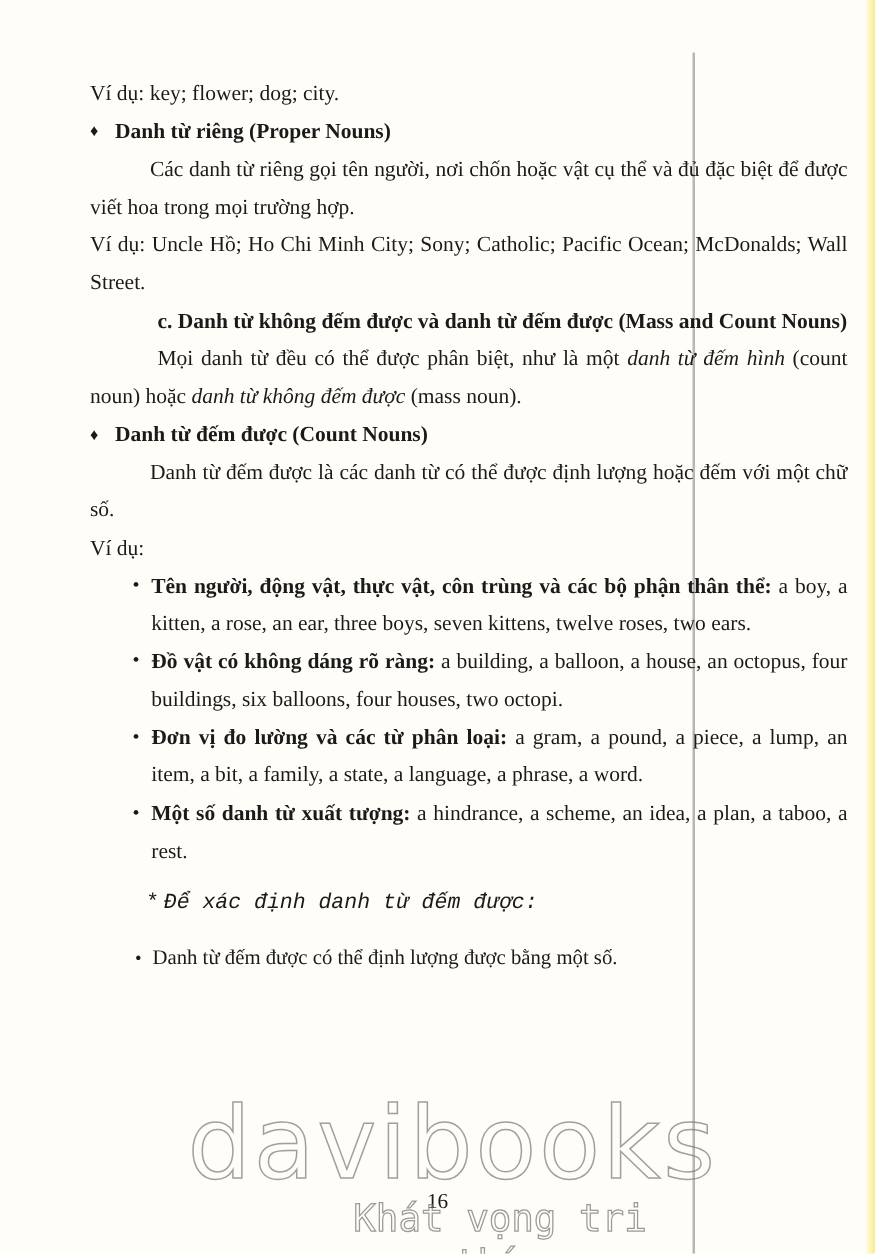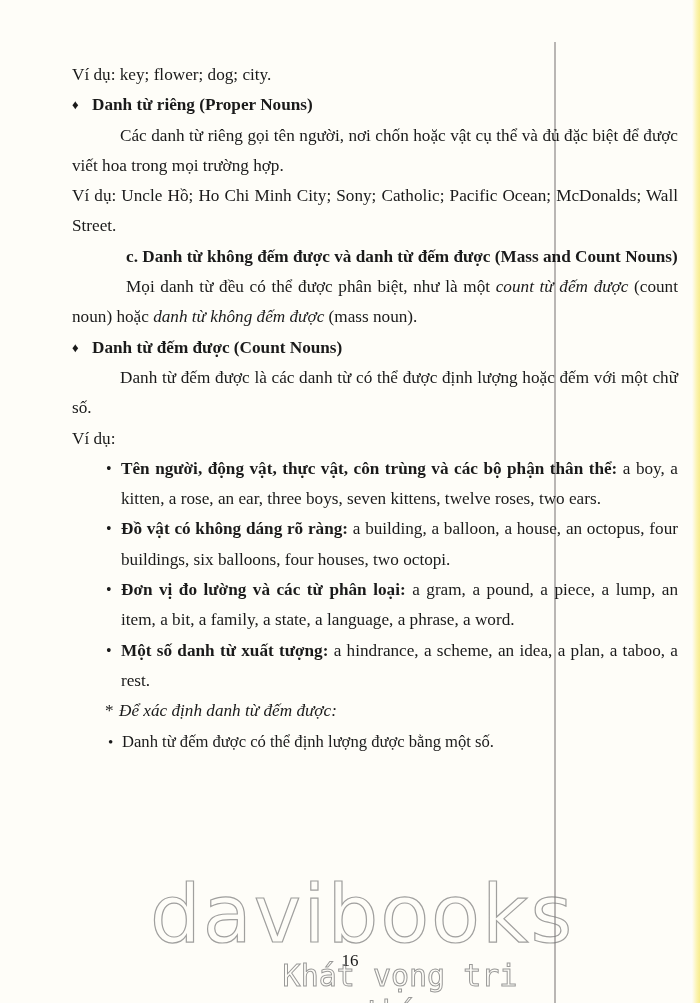--- a/index.html
+++ b/index.html
@@ -28,21 +28,21 @@
   .i { font-style: italic; }
   .head { font-weight: bold; margin: 0; }
   .diamond { font-size: 13px; display: inline-block; width: 20px; vertical-align: 1px; }
   .bullet-list { margin: 0; padding: 0; list-style: none; }
   .bullet-list li {
     position: relative; padding-left: 49px; margin: 0; text-align: justify;
   }
   .bullet-list li .dot {
     position: absolute; left: 34px; top: 0; font-size: 16px;
   }
-  .note { margin: 0; padding-left: 33px; }
+  .note { margin: 12px; padding-left: 33px; font-family: Liberation Mono, monospace; }
   .note .star { font-style: normal; display: inline-block; width: 14px; }
   .last { margin: 0; padding-left: 36px; font-size: 16.6px; }
   .last .dot { display: inline-block; width: 14px; font-size: 15px; }
   .pagenum {
     position: absolute; left: 0; width: 700px; top: 951px; text-align: center;
     font-size: 17px;
   }
   .wm1 {
     position: absolute; left: 150px; top: 870px; width: 400px; text-align: center;
     font-family: "DejaVu Sans", sans-serif; font-size: 80px; letter-spacing: 2px;
@@ -65,21 +65,21 @@
 <div class="page">
   <p class="p">Ví dụ: key; flower; dog; city.</p>
 
   <p class="head">
     <span class="diamond">♦</span><span>Danh từ riêng (Proper Nouns)</span>
   </p>
   <p class="p ind">Các danh từ riêng gọi tên người, nơi chốn hoặc vật cụ thể và đủ đặc biệt để được viết hoa trong mọi trường hợp.</p>
   <p class="p">Ví dụ: Uncle Hồ; Ho Chi Minh City; Sony; Catholic; Pacific Ocean; McDonalds; Wall Street.</p>
 
   <p class="p b ind2">c. Danh từ không đếm được và danh từ đếm được (Mass and Count Nouns)</p>
-  <p class="p ind2"><span>Mọi danh từ đều có thể được phân biệt, như là một </span><span class="i">count từ đếm được</span><span> (count noun) hoặc </span><span class="i">danh từ không đếm được</span><span> (mass noun).</span></p>
+  <p class="p ind2"><span>Mọi danh từ đều có thể được phân biệt, như là một </span><span class="i">danh từ đếm hình</span><span> (count noun) hoặc </span><span class="i">danh từ không đếm được</span><span> (mass noun).</span></p>
 
   <p class="head">
     <span class="diamond">♦</span><span>Danh từ đếm được (Count Nouns)</span>
   </p>
   <p class="p ind">Danh từ đếm được là các danh từ có thể được định lượng hoặc đếm với một chữ số.</p>
   <p class="p">Ví dụ:</p>
 
   <ul class="bullet-list">
     <li><span class="dot">•</span><span class="b">Tên người, động vật, thực vật, côn trùng và các bộ phận thân thể:</span><span> a boy, a kitten, a rose, an ear, three boys, seven kittens, twelve roses, two ears.</span></li>
     <li><span class="dot">•</span><span class="b">Đồ vật có không dáng rõ ràng:</span><span> a building, a balloon, a house, an octopus, four buildings, six balloons, four houses, two octopi.</span></li>

